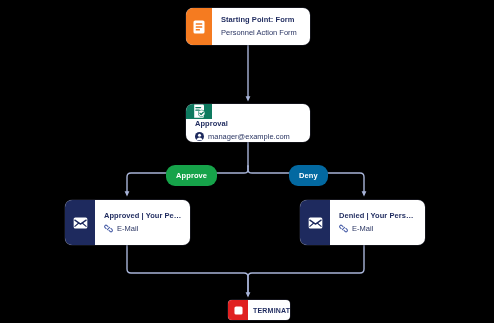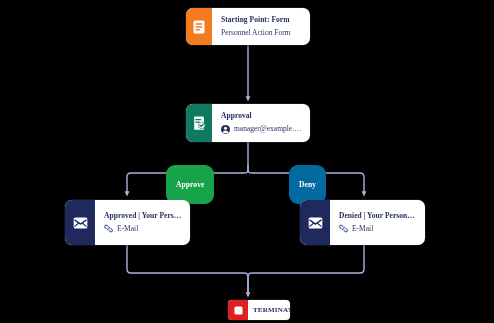--- a/index.html
+++ b/index.html
@@ -14,21 +14,20 @@
     overflow: hidden;
     font-family: "Liberation Sans", sans-serif;
     -webkit-font-smoothing: antialiased;
   }
 
   #canvas {
     position: absolute;
     inset: 0;
     width: 494px;
     height: 323px;
-    font-family: Liberation Serif, serif;
   }
 
   #edges {
     position: absolute;
     left: 0;
     top: 0;
     width: 494px;
     height: 323px;
     pointer-events: none;
   }
@@ -89,21 +88,21 @@
   .node-sub .sub-text {
     overflow: hidden;
     text-overflow: ellipsis;
     white-space: nowrap;
   }
   .sub-icon { flex: 0 0 auto; display: flex; align-items: center; }
   .sub-icon svg { display: block; }
 
   
   #node-start   { left: 186px; top: 8px;   width: 124px; height: 37px; }
-  #node-approval{ left: 186px; top: 104px; width: 124px; height: 38px; }
+  #node-approval{ left: 186px; top: 104px; width: 124px; height: 38px; flex-direction: column; }
   #node-approved{ left: 65px;  top: 200px; width: 125px; height: 45px; }
   #node-denied  { left: 300px; top: 200px; width: 125px; height: 45px; }
 
   #node-approved .node-icon,
   #node-denied .node-icon { width: 30px; }
 
   
   #node-terminate {
     position: absolute;
     left: 228px;
@@ -136,21 +135,21 @@
     white-space: nowrap;
   }
 
   
   .pill {
     position: absolute;
     display: flex;
     align-items: center;
     justify-content: center;
     height: 15px;
-    padding: 12px 10px;
+    padding: 3px 10px;
     border-radius: 9px;
     font-size: 7.5px;
     font-weight: bold;
     color: #ffffff;
     letter-spacing: 0.1px;
     white-space: nowrap;
     box-shadow: 0 1px 2px rgba(0,0,0,0.3);
   }
   #pill-approve { left: 166px; top: 165px; }
   #pill-deny    { left: 289px; top: 165px; }

